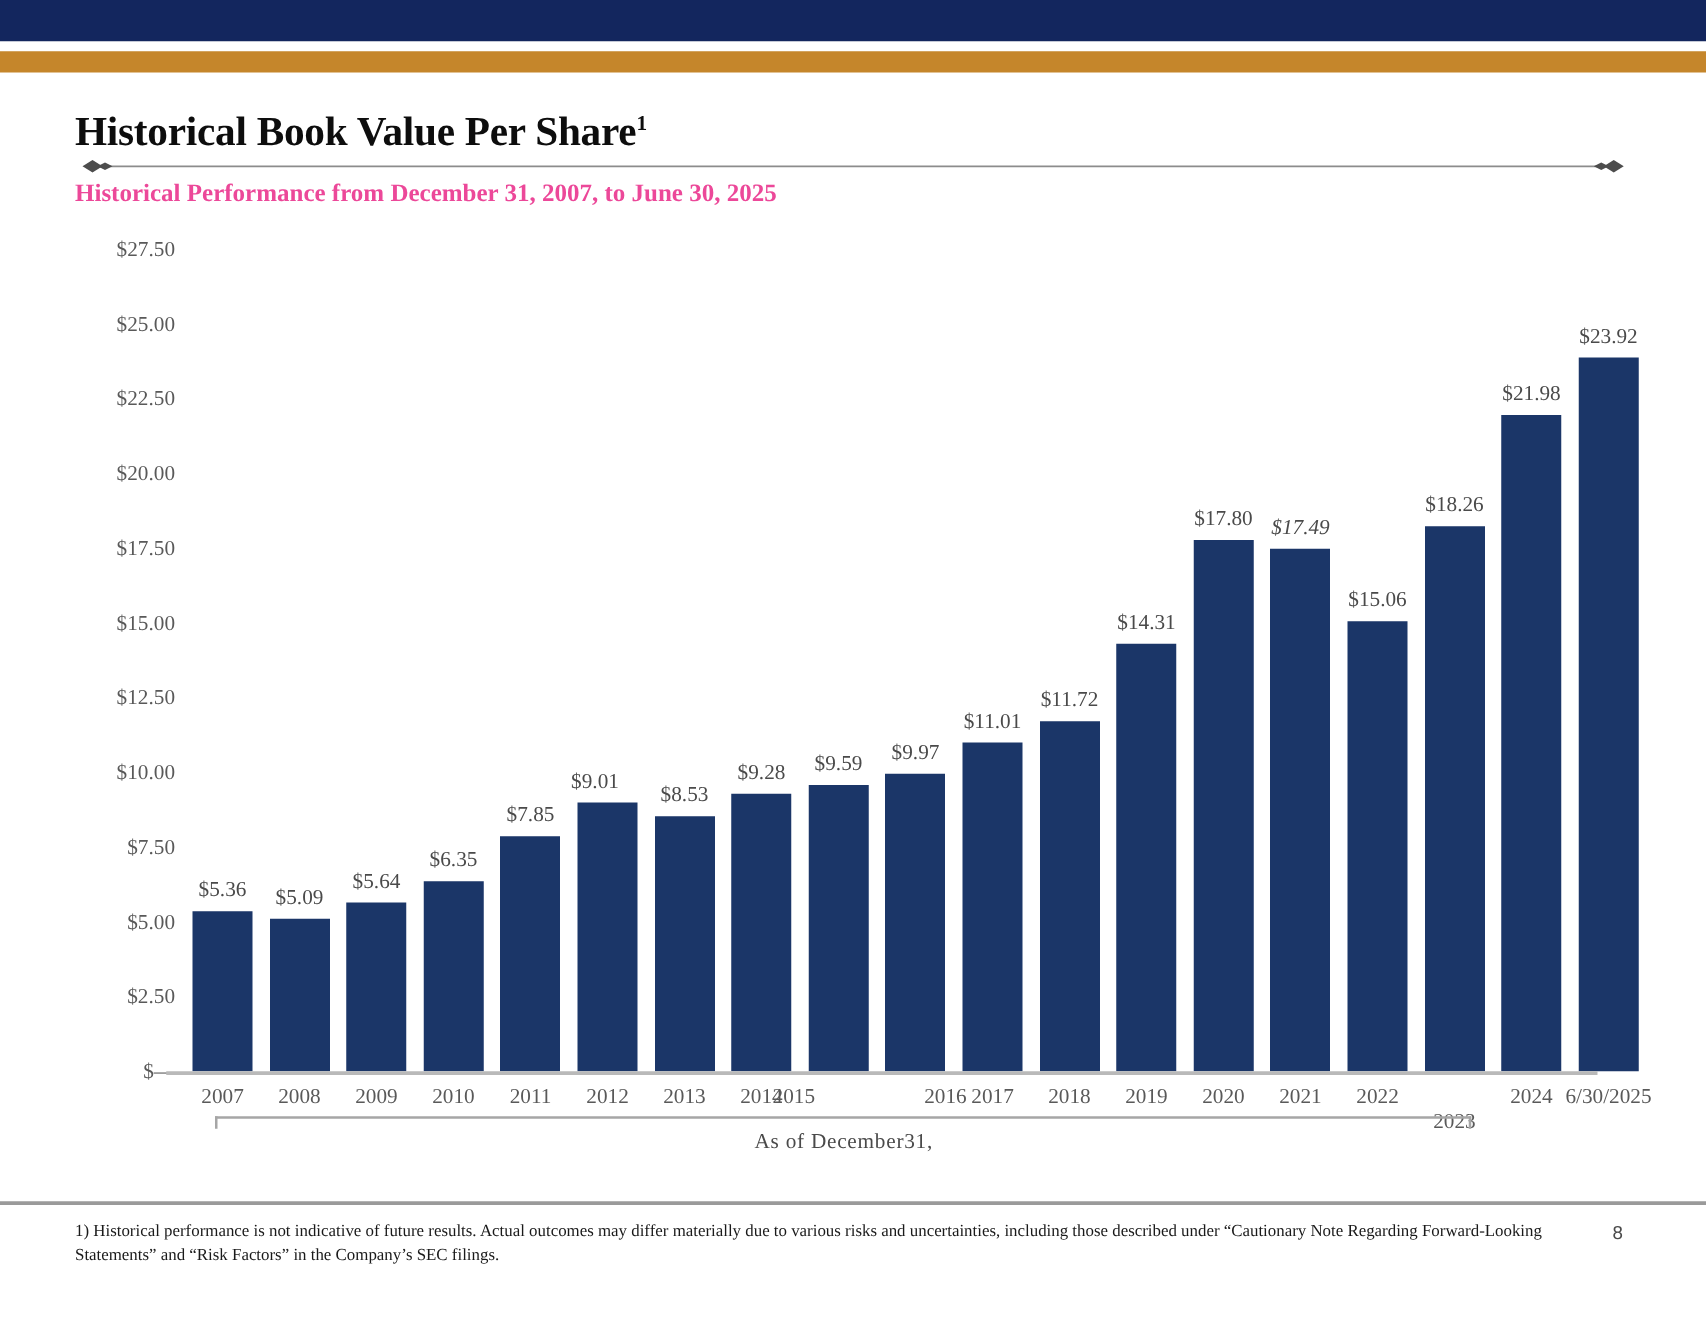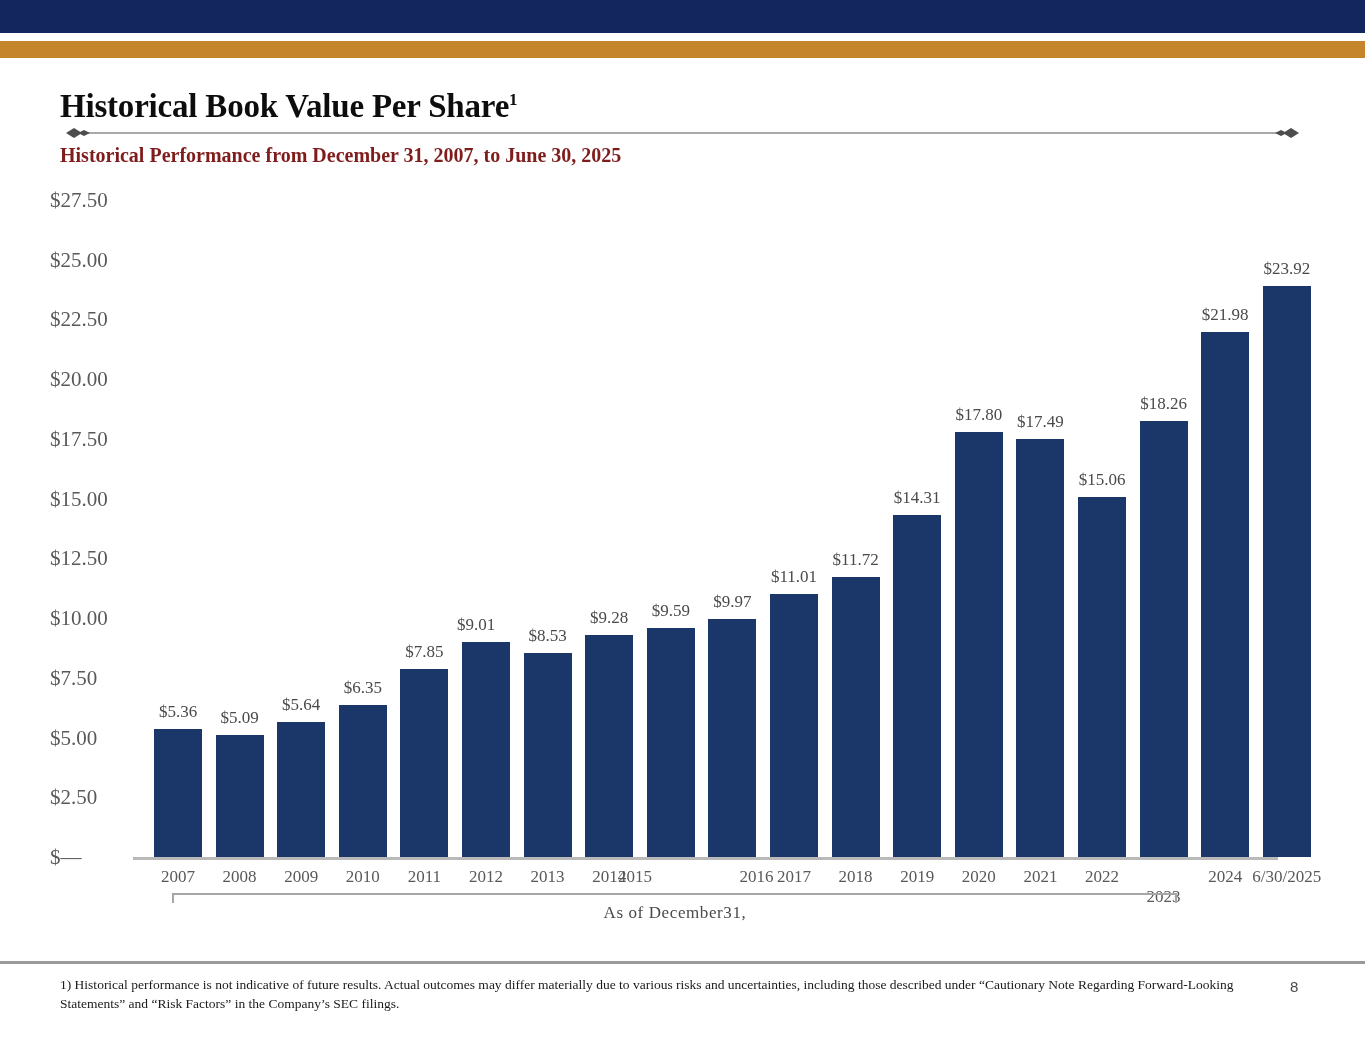--- a/index.html
+++ b/index.html
@@ -50,35 +50,36 @@
   #title-rule {
     position: absolute;
     left: 60px; top: 125px;
     width: 1245px; height: 16px;
   }
   #subtitle {
     position: absolute;
     left: 60px; top: 144px;
     font-size: 20px;
     font-weight: bold;
-    color: #7f1d1d;
+    color: #ec4899;
     white-space: nowrap;
   }
 
   
   #chart-area {
     position: absolute;
     left: 0; top: 0;
     width: 1365px; height: 1055px;
   }
   .ytick-label {
     position: absolute;
     right: 0;
     width: 90px;
-    font-size: 21px;
+    text-align: right;
+    font-size: 17px;
     color: #595959;
     transform: translateY(-50%);
     white-space: nowrap;
   }
   #ytick-wrap {
     position: absolute;
     left: 30px;
     top: 0;
     width: 110px;
     height: 1055px;
@@ -244,21 +245,21 @@
       <div class="bar" style="left: 831.6px; width: 48px; top: 576.999px; height: 280.001px; background: rgb(27, 54, 104);"></div>
       <div class="bar-value" style="left: 855.6px; top: 549.999px;">$11.72</div>
       <div class="xtick-label" style="left: 855.6px; top: 867px;">2018</div>
       <div class="bar" style="left: 893.2px; width: 48px; top: 515.121px; height: 341.879px; background: rgb(27, 54, 104);"></div>
       <div class="bar-value" style="left: 917.2px; top: 488.121px; text-align: right;">$14.31</div>
       <div class="xtick-label" style="left: 917.2px; top: 867px;">2019</div>
       <div class="bar" style="left: 954.8px; width: 48px; top: 431.742px; height: 425.258px; background: rgb(27, 54, 104);"></div>
       <div class="bar-value" style="left: 978.8px; top: 404.742px;">$17.80</div>
       <div class="xtick-label" style="left: 978.8px; top: 867px;">2020</div>
       <div class="bar" style="left: 1016.4px; width: 48px; top: 439.148px; height: 417.852px; background: rgb(27, 54, 104);"></div>
-      <div class="bar-value" style="left: 1040.4px; top: 412.148px;">$17.49</div>
+      <div class="bar-value" style="left: 1040.4px; top: 412.148px; font-style: italic;">$17.49</div>
       <div class="xtick-label" style="left: 1040.4px; top: 867px;">2021</div>
       <div class="bar" style="left: 1078px; width: 48px; top: 497.203px; height: 359.797px; background: rgb(27, 54, 104);"></div>
       <div class="bar-value" style="left: 1102px; top: 470.203px;">$15.06</div>
       <div class="xtick-label" style="left: 1102px; top: 867px;">2022</div>
       <div class="bar" style="left: 1139.6px; width: 48px; top: 420.752px; height: 436.248px; background: rgb(27, 54, 104);"></div>
       <div class="bar-value" style="left: 1163.6px; top: 393.752px;">$18.26</div>
       <div class="xtick-label" style="left: 1163.6px; top: 867px; margin-top: 20px;">2023</div>
       <div class="bar" style="left: 1201.2px; width: 48px; top: 331.878px; height: 525.122px; background: rgb(27, 54, 104);"></div>
       <div class="bar-value" style="left: 1225.2px; top: 304.878px;">$21.98</div>
       <div class="xtick-label" style="left: 1225.2px; top: 867px;">2024</div>

